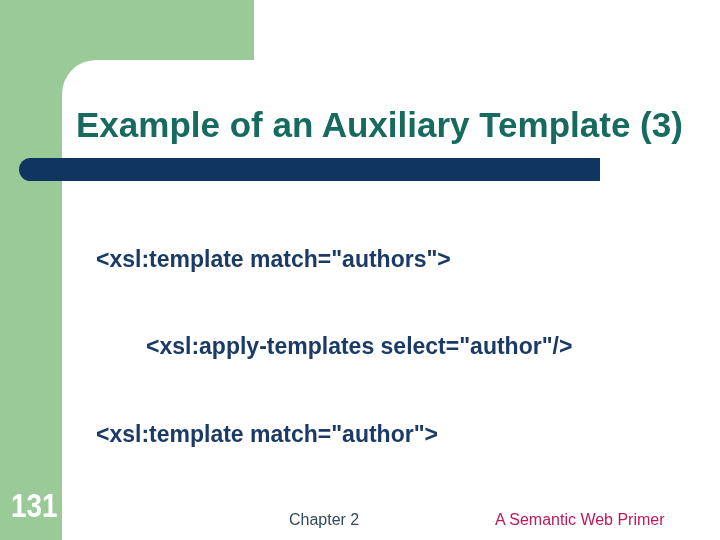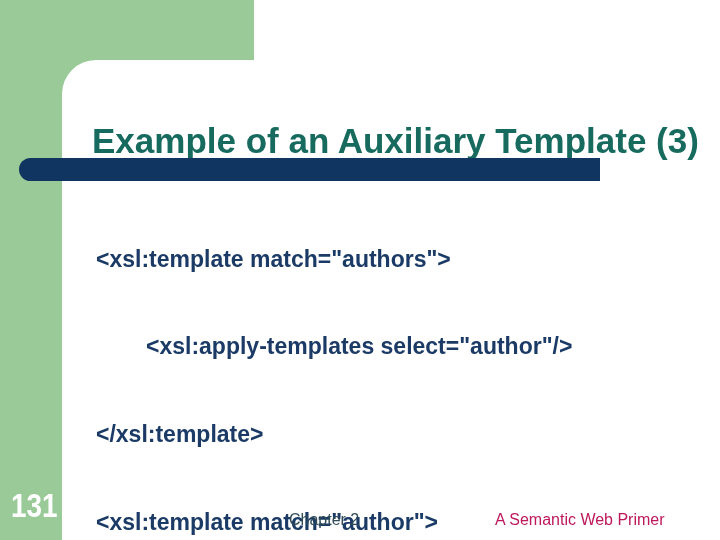--- a/index.html
+++ b/index.html
@@ -14,21 +14,21 @@
   }
   .green-left {
     position:absolute; left:0; top:0; width:62px; height:540px;
     background:#9ACA98;
   }
   .white-panel {
     position:absolute; left:62px; top:60px; width:658px; height:480px;
     background:#ffffff; border-top-left-radius:34px;
   }
   .slide-title {
-    position:absolute; left:76px; top:106px; margin:16px;
+    position:absolute; left:76px; top:106px; margin:0;
     font-size:35px; line-height:38px; font-weight:bold;
     color:#176A5E; white-space:nowrap;
   }
   .title-bar {
     position:absolute; left:19px; top:158px; width:581px; height:23px;
     background:#0F3560; border-radius:12px 0 0 12px;
   }
   .code-block {
     position:absolute; left:96px; top:186px;
     font-size:23px; line-height:29.3px; font-weight:bold;
@@ -57,21 +57,20 @@
 <div class="green-left"></div>
 <div class="white-panel"></div>
 
 <h1 class="slide-title">Example of an Auxiliary Template (3)</h1>
 
 <div class="title-bar"></div>
 
 <div class="code-block">
   <div class="code-line ind0">&lt;xsl:template match="authors"&gt;</div>
   <div class="code-line ind1">&lt;xsl:apply-templates select="author"/&gt;</div>
-  <div class="code-line ind0">&lt;/xsl:template&gt;</div>
   <div class="code-line ind0">&lt;xsl:template match="author"&gt;</div>
   
   
   
   
   
   
 </div>
 
 <div class="page-number">131</div>

